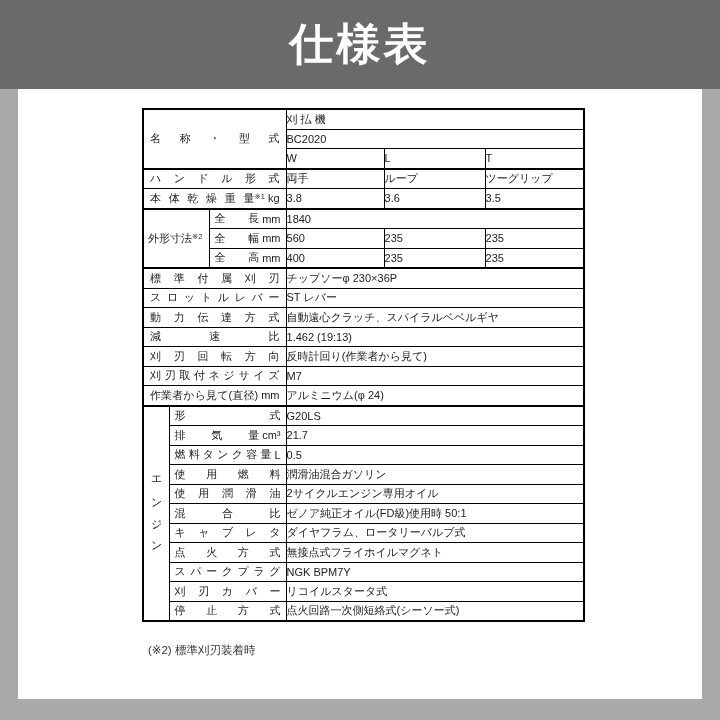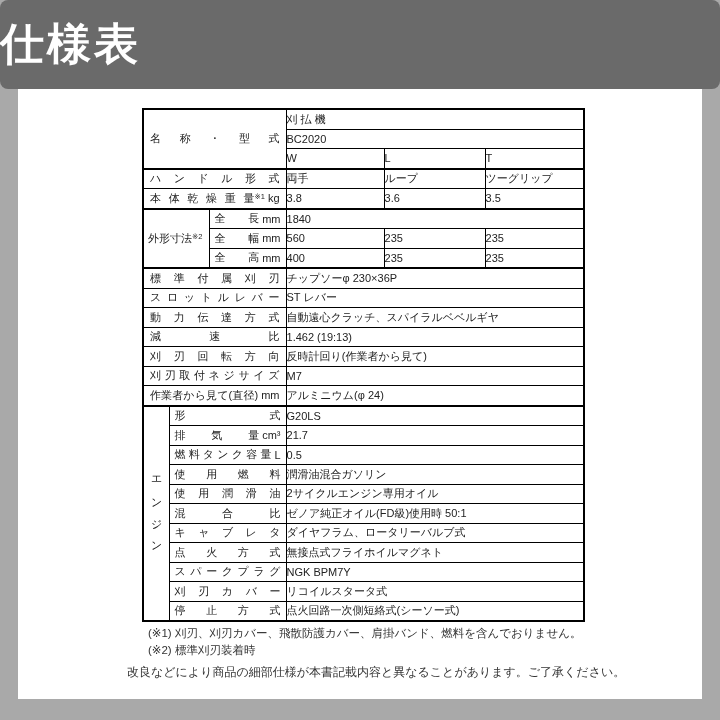--- a/index.html
+++ b/index.html
@@ -10,21 +10,21 @@
     color:#1f1f1f;
     position:relative;
     overflow:hidden;
   }
   .page{position:absolute;inset:0;width:720px;height:720px;}
 
   
   .header-bar{
     position:absolute;left:0;top:0;width:720px;height:89px;
     background:#6a6a6a;
-    display:flex;align-items:center;justify-content:flex-start;border-radius:8px;
+    display:flex;align-items:center;justify-content:center;
   }
   .header-bar .title{
     color:#ffffff;font-size:44px;font-weight:600;letter-spacing:3px;
     line-height:1;padding-bottom:2px;
   }
 
   
   .sheet{
     position:absolute;left:18px;top:89px;width:684px;height:610px;
     background:#ffffff;
@@ -320,17 +320,15 @@
       <td class="lblcell" colspan="2">
         <div class="subflex">
               <span class="jmain">停止方式</span>
             </div>
       </td>
       <td class="vcell" colspan="3">点火回路一次側短絡式(シーソー式)</td>
     </tr>
   </tbody>
     </table>
 
-  <div class="note note1">(※1) 刈刃、刈刃カバー、飛散防護カバー、肩掛バンド、燃料を含んでおりません。</div>
   <div class="note note2">(※2) 標準刈刃装着時</div>
-  <div class="note disclaimer">改良などにより商品の細部仕様が本書記載内容と異なることがあります。ご了承ください。</div>
 
 </div>
 
 </body></html>

